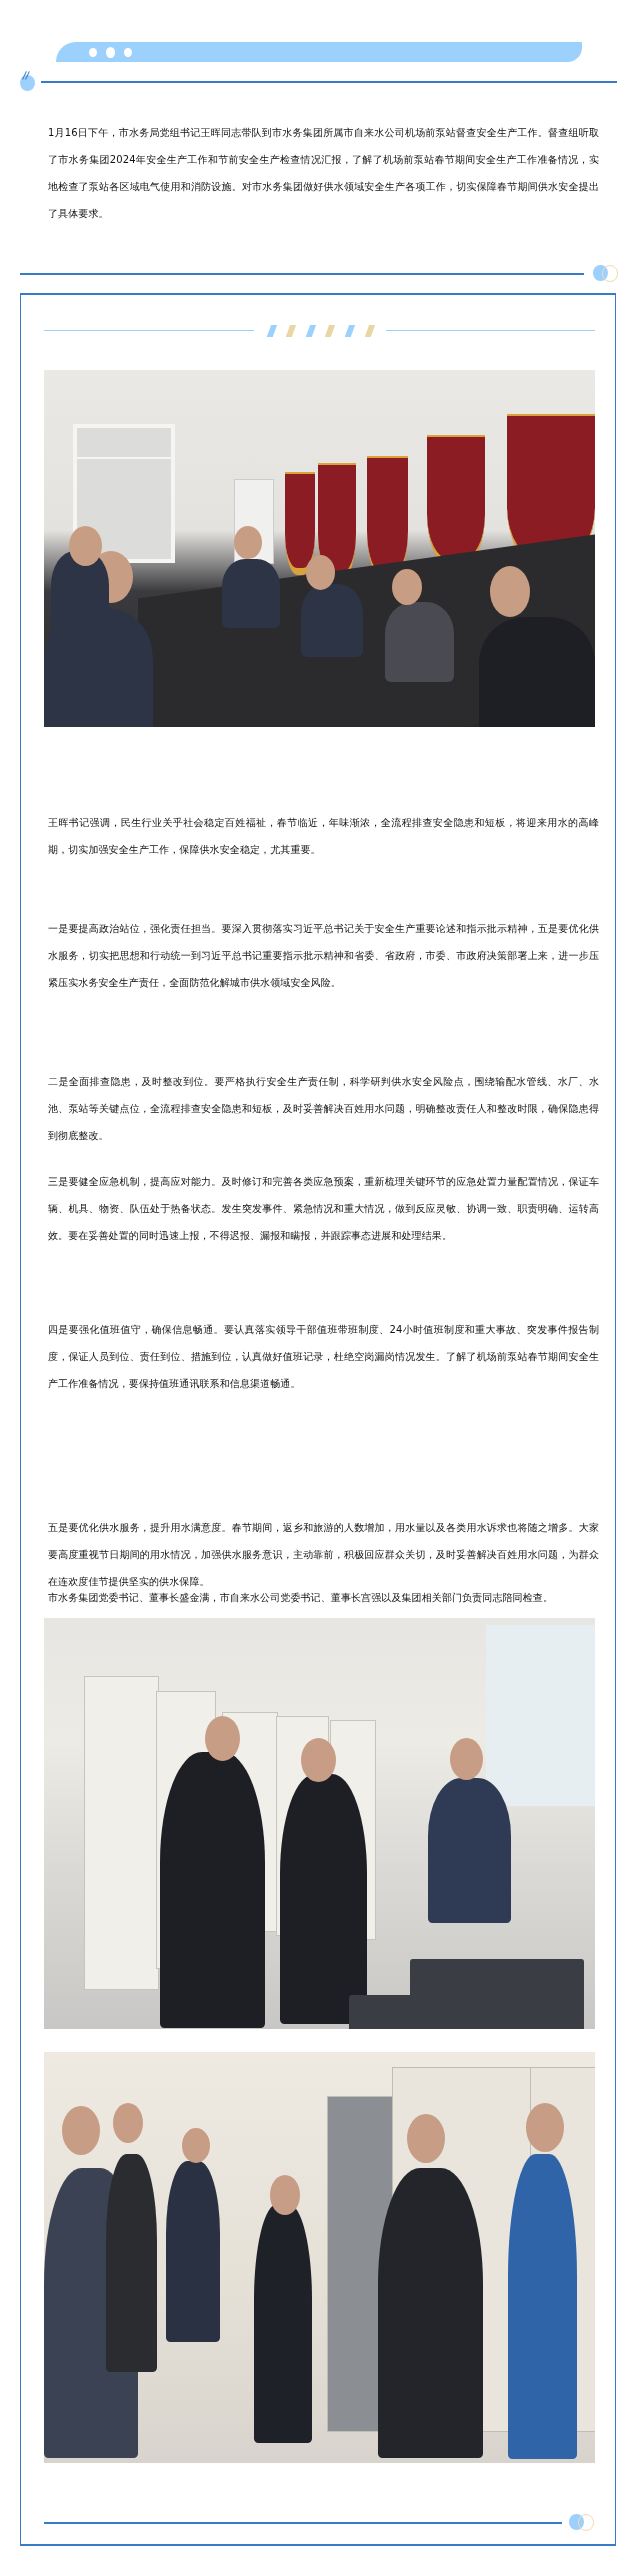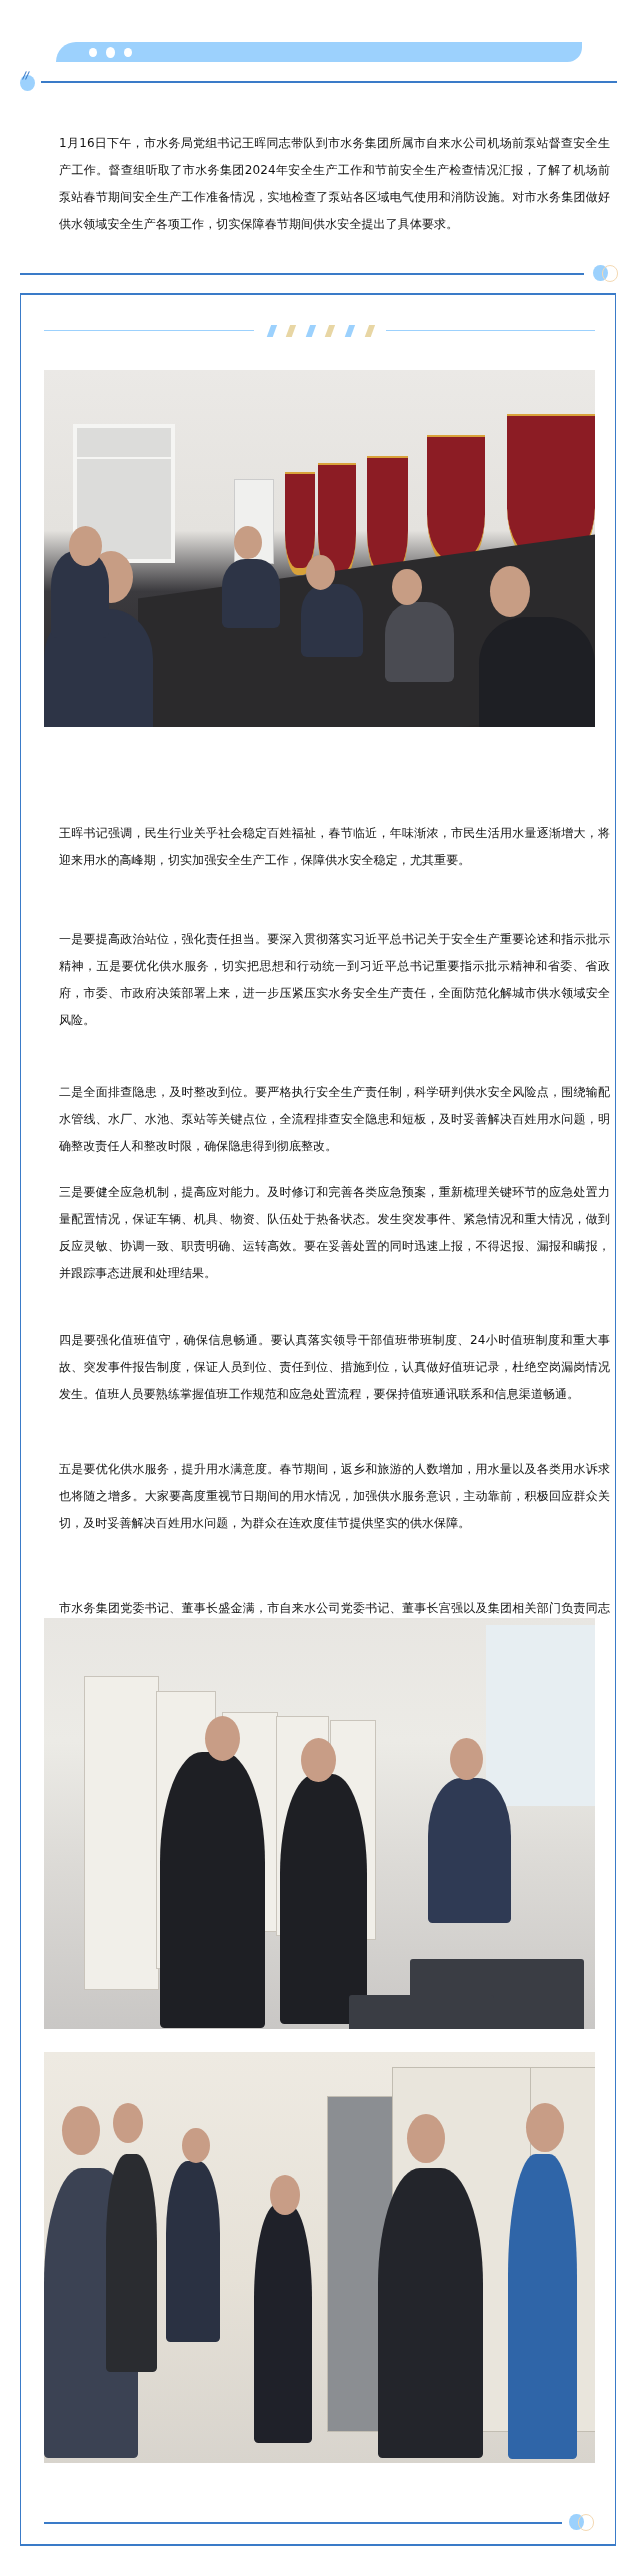--- a/index.html
+++ b/index.html
@@ -18,22 +18,22 @@
     .top-drop {
       left: 19.6px; top: 75px; width: 15px; height: 16px; background: #9cd1fd; border-radius: 50%;
     }
     .top-drop::before, .top-drop::after {
       content: ""; position: absolute; top: -3.6px; width: 1.1px; height: 8.7px; background: #3a7bc8; transform: rotate(25deg);
     }
     .top-drop::before { left: 4.4px; } .top-drop::after { left: 7.3px; }
 
     .para {
       position: absolute; left: 44px; width: 551px;
-      font-size: 12px; line-height: 27px; letter-spacing: 0.1px;
-      text-align: justify; margin: 15px; white-space: normal;
+      font-size: 10px; line-height: 27px; letter-spacing: 0.1px;
+      text-align: justify; margin: 4px; white-space: normal;
     }
     .intro-rule { left: 19.6px; top: 273px; width: 564px; height: 1.5px; background: #3a7bc8; }
     .twin { position: absolute; width: 26px; height: 16px; }
     .twin .c1 { position: absolute; left: 0; top: 0; width: 14.5px; height: 16px; border-radius: 50%; background: #9cd1fd; }
     .twin .c2 { position: absolute; left: 8.7px; top: 0; width: 14.5px; height: 14.5px; border-radius: 50%; border: 1.1px solid #f4d9b3; }
 
     .main-box {
       left: 19.6px; top: 293px; width: 596px; height: 2253px;
       border: 1.5px solid #3a7bc8; box-sizing: border-box; border-top-width: 2.2px; border-bottom-width: 2.2px;
     }
@@ -116,26 +116,26 @@
   <div class="person" style="left:178px;top:189px;width:58px;height:69px"></div>
   <div class="head" style="left:190px;top:156px;width:27.6px;height:33px"></div>
   <div class="person" style="left:257px;top:214px;width:62px;height:73px"></div>
   <div class="head" style="left:262px;top:185px;width:29px;height:35px"></div>
   <div class="person" style="left:341px;top:232px;width:69px;height:80px;background:#4a4b52"></div>
   <div class="head" style="left:348px;top:199px;width:30px;height:36px"></div>
   <div class="person" style="left:435px;top:247px;width:116px;height:116px;background:#1e1f24"></div>
   <div class="head" style="left:446px;top:196px;width:40px;height:51px"></div>
 </div>
 
-<p class="para" style="top:805px">王晖书记强调，民生行业关乎社会稳定百姓福祉，春节临近，年味渐浓，市民生活用水量逐渐增大，将迎来用水的高峰期，切实加强安全生产工作，保障供水安全稳定，尤其重要。</p>
+<p class="para" style="top:805px">王晖书记强调，民生行业关乎社会稳定百姓福祉，春节临近，年味渐浓，全流程排查安全隐患和短板，将迎来用水的高峰期，切实加强安全生产工作，保障供水安全稳定，尤其重要。</p>
 <p class="para" style="top:911px"> 一是要提高政治站位，强化责任担当。要深入贯彻落实习近平总书记关于安全生产重要论述和指示批示精神，五是要优化供水服务，切实把思想和行动统一到习近平总书记重要指示批示精神和省委、省政府，市委、市政府决策部署上来，进一步压紧压实水务安全生产责任，全面防范化解城市供水领域安全风险。</p>
 <p class="para" style="top:1064px"> 二是全面排查隐患，及时整改到位。要严格执行安全生产责任制，科学研判供水安全风险点，围绕输配水管线、水厂、水池、泵站等关键点位，全流程排查安全隐患和短板，及时妥善解决百姓用水问题，明确整改责任人和整改时限，确保隐患得到彻底整改。</p>
 <p class="para" style="top:1164px">三是要健全应急机制，提高应对能力。及时修订和完善各类应急预案，重新梳理关键环节的应急处置力量配置情况，保证车辆、机具、物资、队伍处于热备状态。发生突发事件、紧急情况和重大情况，做到反应灵敏、协调一致、职责明确、运转高效。要在妥善处置的同时迅速上报，不得迟报、漏报和瞒报，并跟踪事态进展和处理结果。</p>
-<p class="para" style="top:1312px">四是要强化值班值守，确保信息畅通。要认真落实领导干部值班带班制度、24小时值班制度和重大事故、突发事件报告制度，保证人员到位、责任到位、措施到位，认真做好值班记录，杜绝空岗漏岗情况发生。值班人员要熟练掌握值班工作规范和应急处置流程，要保持值班通讯联系和信息渠道畅通。</p>
-<p class="para" style="top:1441px">五是要优化供水服务，提升用水满意度。春节期间，返乡和旅游的人数增加，用水量以及各类用水诉求也将随之增多。大家要高度重视节日期间的用水情况，加强供水服务意识，主动靠前，积极回应群众关切，及时妥善解决百姓用水问题，为群众在连欢度佳节提供坚实的供水保障。</p>
+<p class="para" style="top:1312px">四是要强化值班值守，确保信息畅通。要认真落实领导干部值班带班制度、24小时值班制度和重大事故、突发事件报告制度，保证人员到位、责任到位、措施到位，认真做好值班记录，杜绝空岗漏岗情况发生。了解了机场前泵站春节期间安全生产工作准备情况，要保持值班通讯联系和信息渠道畅通。</p>
+<p class="para" style="top:1510px">五是要优化供水服务，提升用水满意度。春节期间，返乡和旅游的人数增加，用水量以及各类用水诉求也将随之增多。大家要高度重视节日期间的用水情况，加强供水服务意识，主动靠前，积极回应群众关切，及时妥善解决百姓用水问题，为群众在连欢度佳节提供坚实的供水保障。</p>
 <p class="para" style="top:1580px">市水务集团党委书记、董事长盛金满，市自来水公司党委书记、董事长宫强以及集团相关部门负责同志陪同检查。</p>
 
 <div class="photo p2">
   <div class="cab" style="left:40px;top:58px;width:73px;height:312px"></div>
   <div class="cab" style="left:112px;top:73px;width:58px;height:276px"></div>
   <div class="cab" style="left:178px;top:94px;width:54px;height:218px"></div>
   <div class="cab" style="left:232px;top:98px;width:51px;height:218px"></div>
   <div class="cab" style="left:286px;top:102px;width:44px;height:218px"></div>
   <div class="win"></div>
   <div class="person" style="left:116px;top:134px;width:105px;height:276px"></div>

